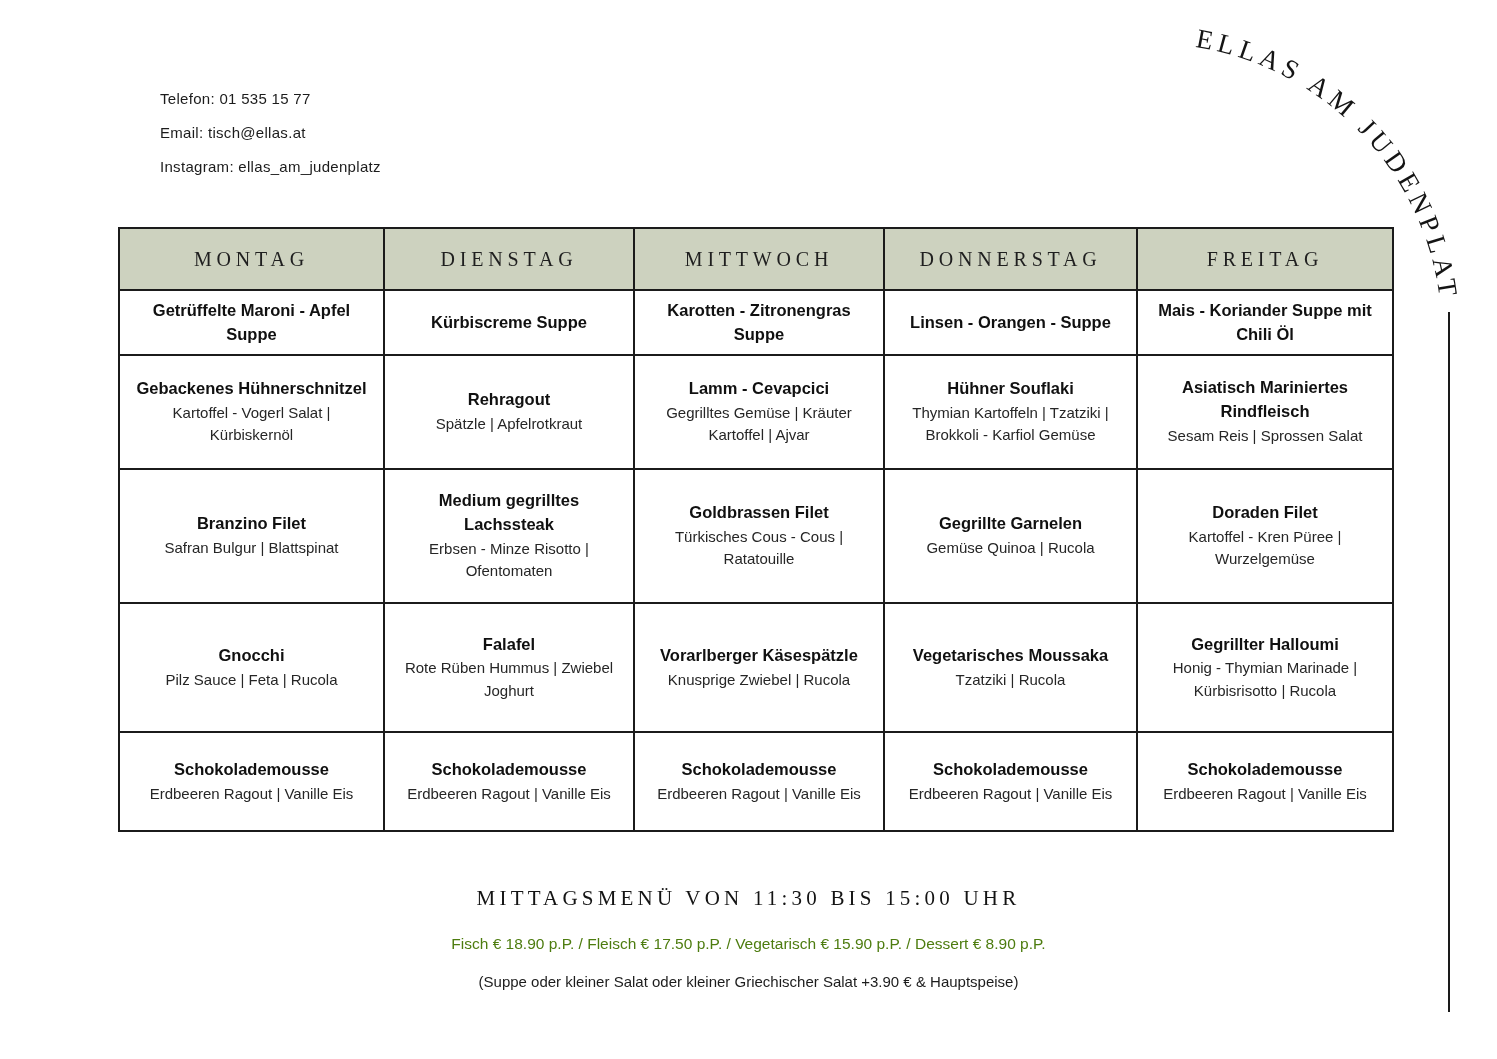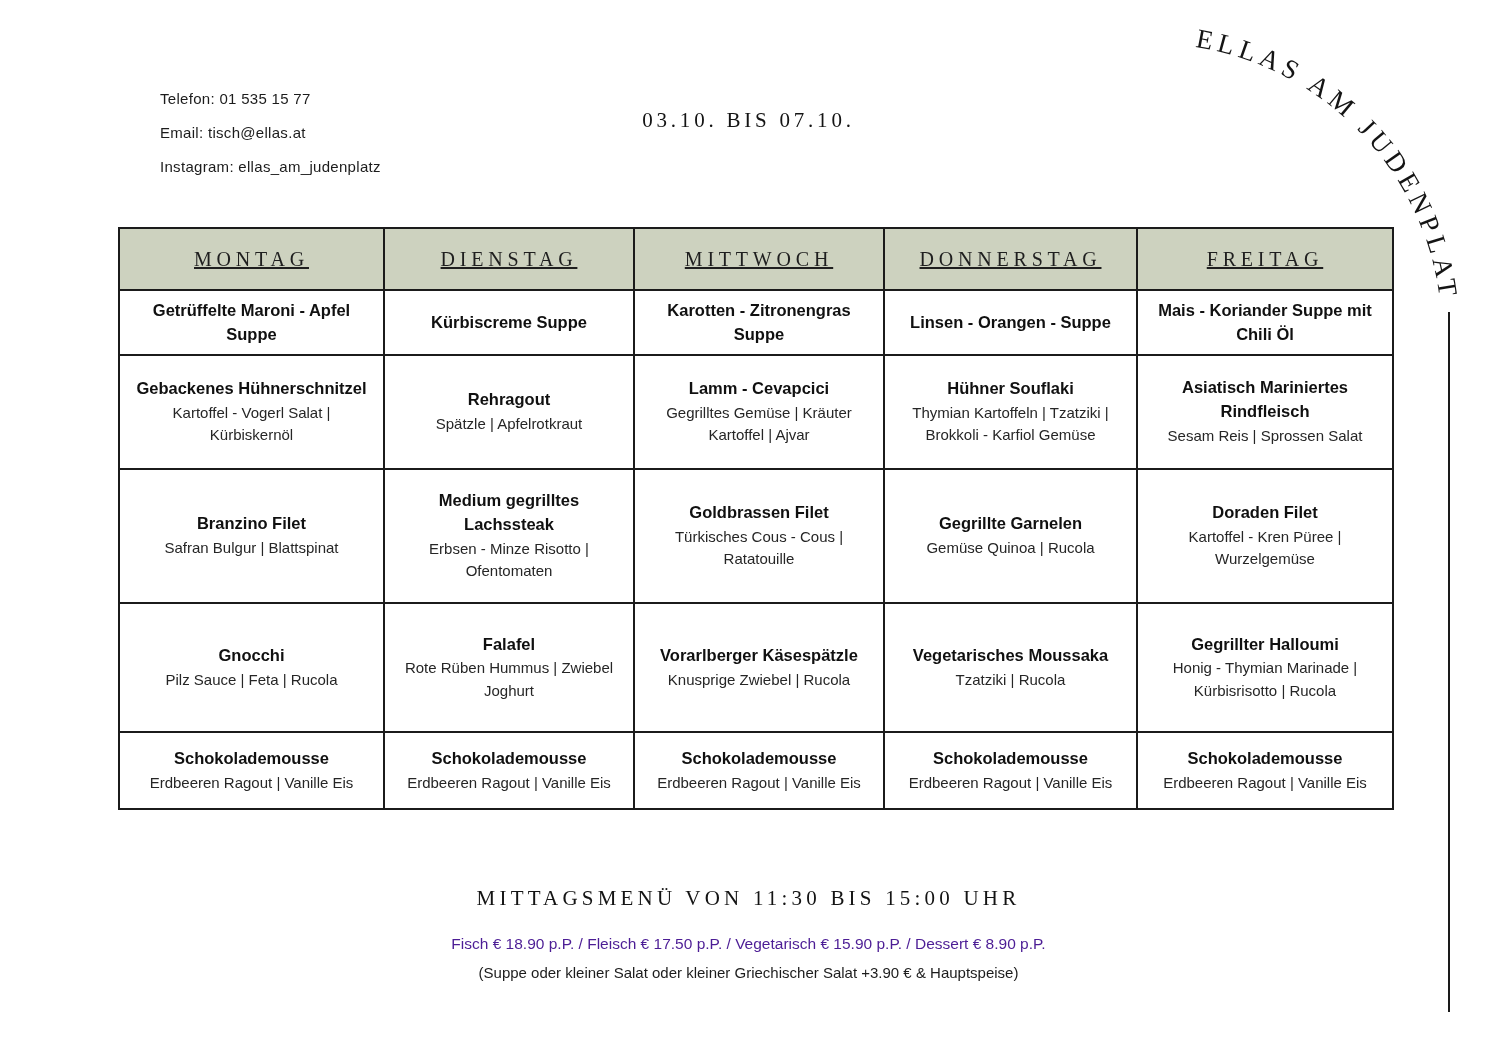--- a/index.html
+++ b/index.html
@@ -70,32 +70,31 @@
     vertical-align: middle;
   }
   table.menu th {
     background: #cdd2bf;
     height: 62px;
     font-family: "Liberation Serif", serif;
     font-weight: 400;
     font-size: 20px;
     letter-spacing: 0.24em;
     color: #1f1f1f;
-    text-decoration: underline;
   }
   col.c1 { width: 265px; }
   col.c2 { width: 250px; }
   col.c3 { width: 250px; }
   col.c4 { width: 253px; }
   col.c5 { width: 256px; }
   tr.r1 td { height: 65px; }
   tr.r2 td { height: 114px; }
   tr.r3 td { height: 134px; }
   tr.r4 td { height: 129px; }
-  tr.r5 td { height: 77px; }
+  tr.r5 td { height: 99px; }
   td { padding: 6px 12px; }
   .dish-title {
     font-weight: 700;
     font-size: 16.5px;
     line-height: 1.45;
     color: #101010;
   }
   .dish-desc {
     font-size: 15px;
     line-height: 1.5;
@@ -110,35 +109,34 @@
     left: 0; top: 886px;
     width: 100%;
     text-align: center;
   }
   .footer .hours {
     font-family: "Liberation Serif", serif;
     font-size: 21px;
     letter-spacing: 0.2em;
     color: #141414;
   }
-  .footer .prices { margin-top: 24px; font-size: 15.5px; color: #4c1d95; }
-  .footer .note { margin-top: 11px; font-size: 15px; color: #1c1c1c; }
+  .footer .prices { margin-top: 24px; font-size: 15.5px; color: #4d7c0f; }
+  .footer .note { margin-top: 20px; font-size: 15px; color: #1c1c1c; }
   .footer .disclaimer { margin-top: 17px; font-size: 15px; color: #1c1c1c; }
 </style>
 </head>
 <body>
 
 <div class="contact">
   <div>Telefon: 01 535 15 77</div>
   <div>Email: tisch@ellas.at</div>
   <div>Instagram: ellas_am_judenplatz</div>
 </div>
 
 <div class="titleblock">
-  <div class="sub">03.10. BIS 07.10.</div>
 </div>
 
 <svg class="logo-svg" width="367" height="340" viewBox="1130 0 367 340">
   <path id="arcPath" d="M 1195 47 A 292 292 0 0 1 1441 310" fill="none" stroke="none"></path>
   <text font-family="Liberation Serif, serif" font-size="27" letter-spacing="5" fill="#141414">
     <textPath href="#arcPath">ELLAS AM JUDENPLATZ</textPath>
   </text>
 </svg>
 
 <div class="vline"></div>

